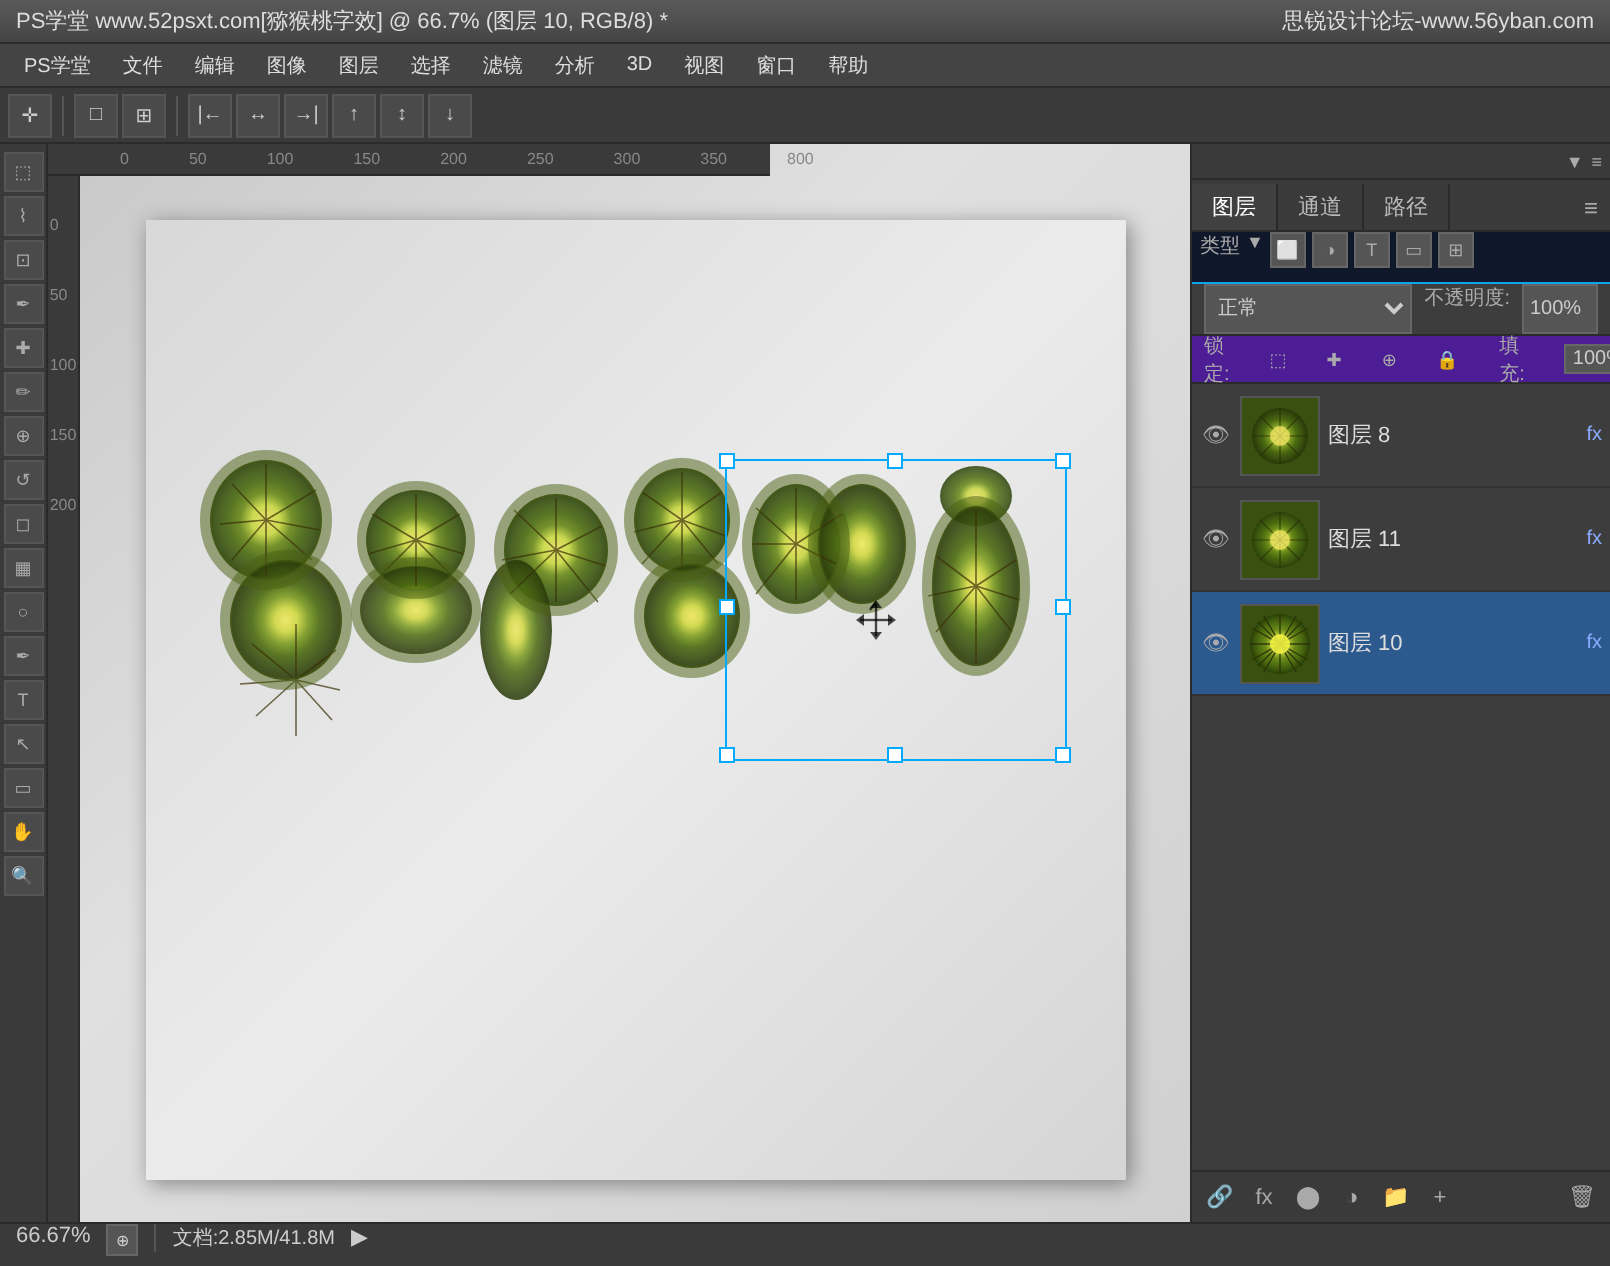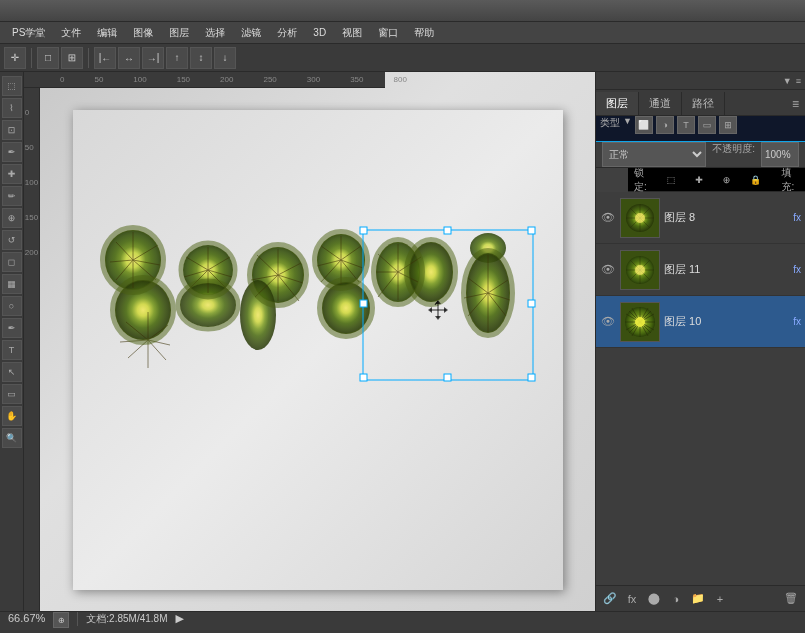--- a/index.html
+++ b/index.html
@@ -217,27 +217,26 @@
       border: 1px solid #666;
       color: #ccc;
       font-size: 10px;
       width: 38px;
       padding: 1px 3px;
     }
 
     
     #lock-row {
       height: 24px;
-      background: #000000;
+      background: #4c1d95;
       display: flex;
       align-items: center;
       padding: 0 6px;
       gap: 20px;
       border-bottom: 1px solid #2a2a2a;
-      margin-left: 32px;
     }
     .lock-label { font-size: 10px; color: #aaa; }
     .lock-icon-btn {
       width: 16px;
       height: 16px;
       display: flex;
       align-items: center;
       justify-content: center;
       font-size: 9px;
       color: #aaa;
@@ -350,20 +349,22 @@
 
     
     #layer-list::-webkit-scrollbar { width: 8px; }
     #layer-list::-webkit-scrollbar-track { background: #333; }
     #layer-list::-webkit-scrollbar-thumb { background: #555; border-radius: 2px; }
   </style>
 </head>
 <body>
 
 <div id="title-bar">
+  <span>PS学堂  www.52psxt.com[猕猴桃字效] @ 66.7% (图层 10, RGB/8) *</span>
+  <span id="title-bar-right">思锐设计论坛-www.56yban.com</span>
 </div>
 
 <div id="menu-bar">
   <div class="menu-item">PS学堂</div>
   <div class="menu-item">文件</div>
   <div class="menu-item">编辑</div>
   <div class="menu-item">图像</div>
   <div class="menu-item">图层</div>
   <div class="menu-item">选择</div>
   <div class="menu-item">滤镜</div>

